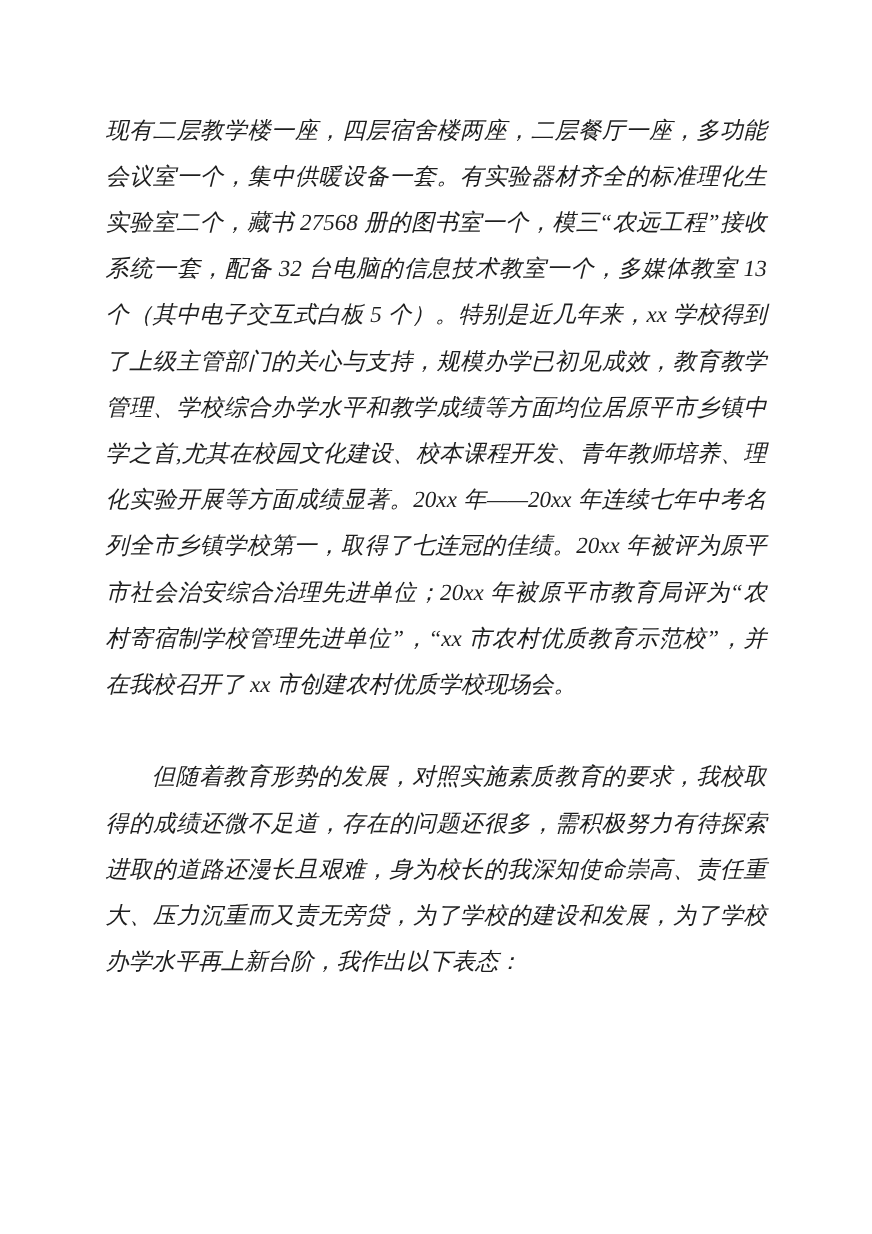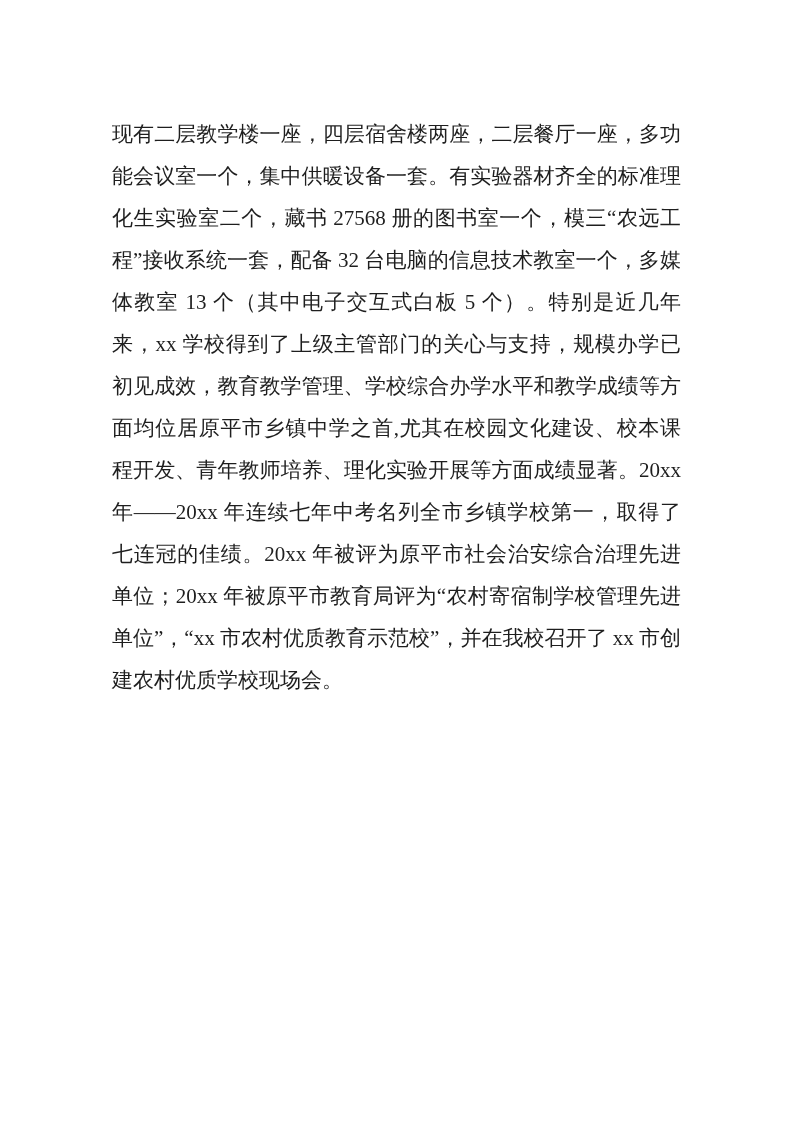--- a/index.html
+++ b/index.html
@@ -16,35 +16,37 @@
     box-sizing: border-box;
     padding: 97px 96px 0 96px;
     overflow: hidden;
     font-family: "Liberation Serif", "DejaVu Serif", serif;
   }
   .doc-body {
     width: 601px;
     color: #1e1e1e;
   }
   .doc-body p {
-    margin: 16px;
+    margin: 0;
     font-size: 21px;
     line-height: 42px;
     text-align: justify;
     text-justify: inter-ideograph;
     letter-spacing: 0;
     word-break: break-all;
+    font-style: italic;
   }
   .doc-body p + p {
     margin-top: 42px;
   }
   .doc-body p.indent {
     text-indent: 2em;
   }
 </style>
 </head>
 <body>
 
 <div class="page">
   <div class="doc-body">
     <p>现有二层教学楼一座，四层宿舍楼两座，二层餐厅一座，多功能会议室一个，集中供暖设备一套。有实验器材齐全的标准理化生实验室二个，藏书 27568 册的图书室一个，模三“农远工程”接收系统一套，配备 32 台电脑的信息技术教室一个，多媒体教室 13 个（其中电子交互式白板 5 个）。特别是近几年来，xx 学校得到了上级主管部门的关心与支持，规模办学已初见成效，教育教学管理、学校综合办学水平和教学成绩等方面均位居原平市乡镇中学之首,尤其在校园文化建设、校本课程开发、青年教师培养、理化实验开展等方面成绩显著。20xx 年——20xx 年连续七年中考名列全市乡镇学校第一，取得了七连冠的佳绩。20xx 年被评为原平市社会治安综合治理先进单位；20xx 年被原平市教育局评为“农村寄宿制学校管理先进单位”，“xx 市农村优质教育示范校”，并在我校召开了 xx 市创建农村优质学校现场会。</p>
+    <p class="indent">但随着教育形势的发展，对照实施素质教育的要求，我校取得的成绩还微不足道，存在的问题还很多，需积极努力有待探索进取的道路还漫长且艰难，身为校长的我深知使命崇高、责任重大、压力沉重而又责无旁贷，为了学校的建设和发展，为了学校办学水平再上新台阶，我作出以下表态：</p>
   </div>
 </div>
 
 </body></html>

